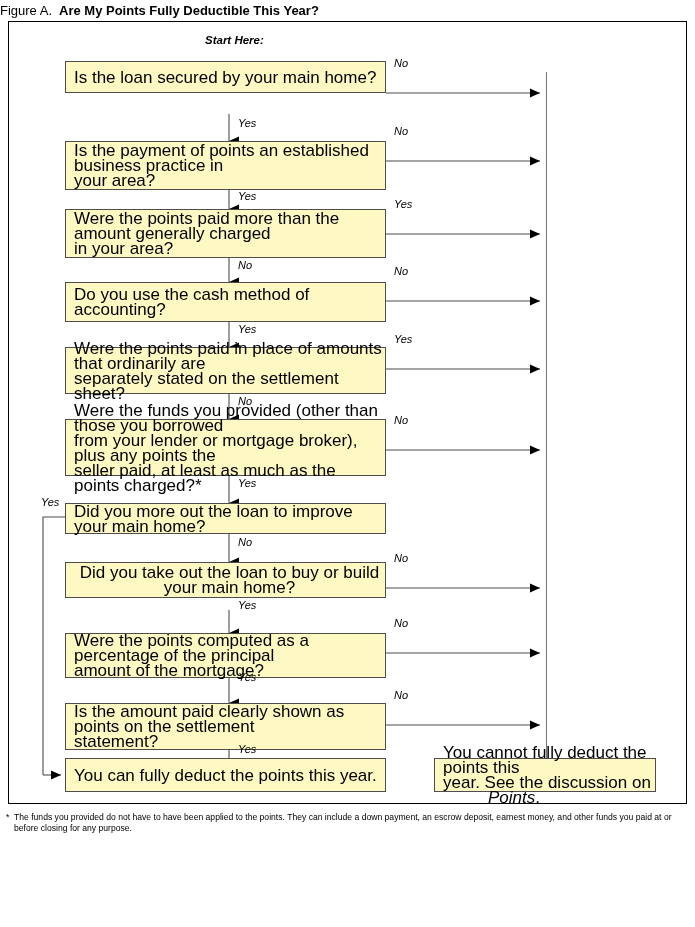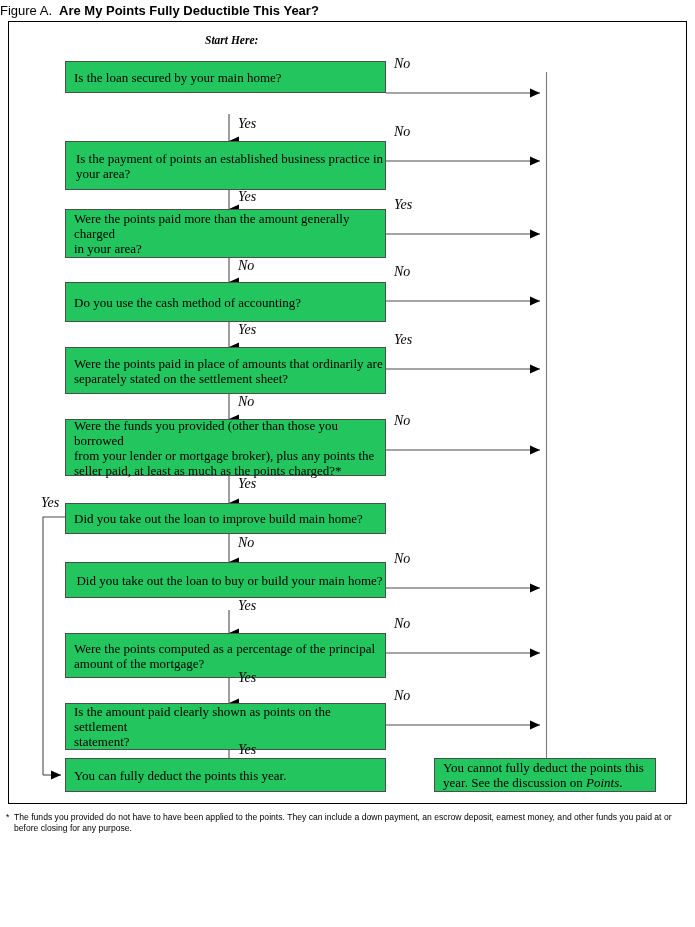--- a/index.html
+++ b/index.html
@@ -39,21 +39,20 @@
   
   #frame {
     position: absolute;
     left: 8px;
     top: 21px;
     width: 679px;
     height: 783px;
     border: 1px solid #000000;
     box-sizing: border-box;
     background: #ffffff;
-    font-family: Liberation Serif, serif;
   }
 
   
   #canvas {
     position: absolute;
     left: 0;
     top: 0;
     width: 100%;
     height: 100%;
   }
@@ -64,39 +63,39 @@
     width: 679px;
     height: 783px;
     overflow: visible;
   }
 
   
   .node {
     position: absolute;
     box-sizing: border-box;
     border: 1px solid #4d4d4d;
-    background: #22c55e;
-    font-size: 13px;
+    background: #fef9c3;
+    font-size: 17px;
     line-height: 15px;
     color: #000000;
     padding: 0 0 0 8px;
     display: flex;
     flex-direction: column;
     justify-content: center;
   }
   .node .txt {
     display: block;
     white-space: pre-line;
   }
-  .node .txt i { font-style: italic; }
+  .node .txt i { font-style: italic; margin-left: 45px; }
 
   
   .elabel {
     position: absolute;
-    font-size: 14px;
+    font-size: 11px;
     font-style: italic;
     line-height: 13px;
     color: #000000;
     white-space: nowrap;
   }
 
   
   #start-here {
     position: absolute;
     font-size: 11.5px;
@@ -219,21 +218,21 @@
 from your lender or mortgage broker), plus any points the
 seller paid, at least as much as the points charged?*</span>
     </div>
 
     <div class="node" style="left:56px; top:325px; width:321px; height:47px;">
       <span class="txt">Were the points paid in place of amounts that ordinarily are
 separately stated on the settlement sheet?</span>
     </div>
 
     <div class="node" style="left:56px; top:481px; width:321px; height:31px;">
-      <span class="txt">Did you take out the loan to improve build main home?</span>
+      <span class="txt">Did you more out the loan to improve your main home?</span>
     </div>
 
     <div class="node" style="left:56px; top:540px; width:321px; height:36px;text-align:center;">
       <span class="txt">Did you take out the loan to buy or build your main home?</span>
     </div>
 
     <div class="node" style="left:56px; top:611px; width:321px; height:45px;justify-content:center;">
       <span class="txt">Were the points computed as a percentage of the principal
 amount of the mortgage?</span>
     </div>

